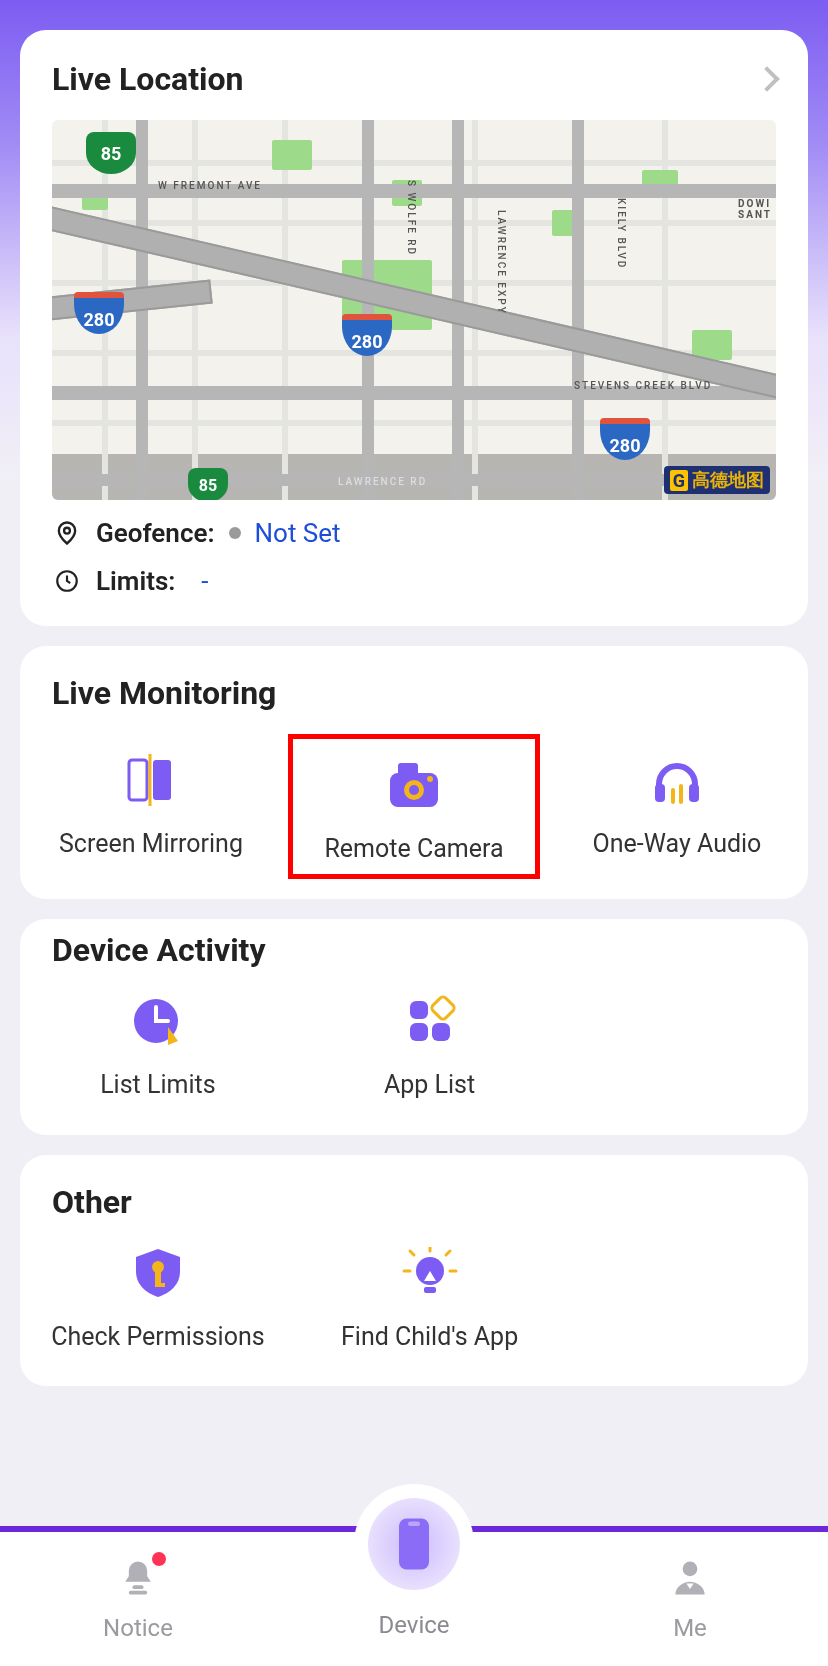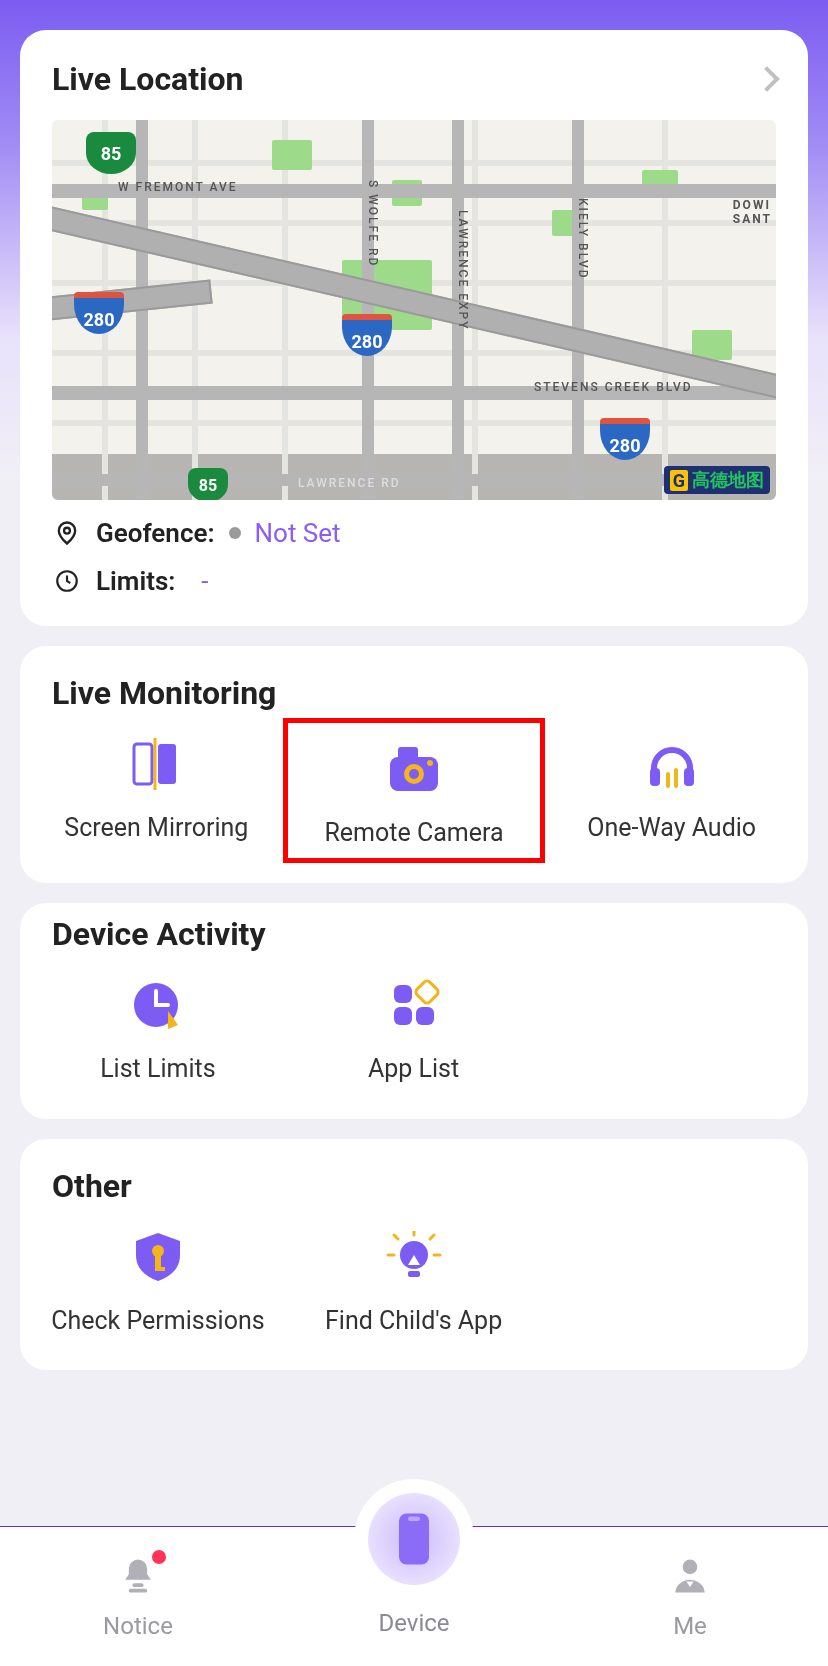--- a/index.html
+++ b/index.html
@@ -62,40 +62,40 @@
 .road-thin-h { position:absolute; left:0; right:0; background:#e4e4e0; height:6px; }
 .road-thin-v { position:absolute; top:0; bottom:0; background:#e4e4e0; width:6px; }
 .park { position:absolute; background:#9dda8a; border-radius:2px; }
 .shield {
   position:absolute; width:50px; height:42px;
   font-size:18px; font-weight:700; color:#fff;
   text-align:center; line-height:44px;
 }
 .shield-blue { background:#2a68c4; border-radius:4px 4px 50% 50% / 4px 4px 70% 70%; border-top:6px solid #e0533c; }
 .shield-green { background:#1a8b3e; border-radius:8px 8px 50% 50%; }
-.map-label { position:absolute; font-size:12px; letter-spacing:2px; color:#555; font-weight:500; white-space:nowrap; }
+.map-label { position:absolute; font-size:10px; letter-spacing:2px; color:#555; font-weight:500; white-space:nowrap;margin-left:40px; }
 .map-label-v { writing-mode:vertical-rl; }
-.map-attr { position:absolute; right:6px; bottom:6px; background:#1e2f72; color:#22c55e; font-size:18px; font-weight:700; padding:2px 6px; border-radius:4px; display:flex; align-items:center; gap:4px;}
+.map-attr { position:absolute; right:6px; bottom:6px; background:#1e2f72; color:#eab308; font-size:18px; font-weight:700; padding:2px 6px; border-radius:4px; display:flex; align-items:center; gap:4px;}
 .map-attr::before { content:"G"; display:inline-block; background:#fdc300; color:#1e2f72; border-radius:2px; padding:0 3px; }
 
 .info-row {
   display: flex;
   align-items: center;
   gap: 14px;
   margin-top: 18px;
   font-size: 26px;
 }
 .info-label { font-weight: 600; color:#222; }
 .dot { width:12px; height:12px; border-radius:50%; background:#9a9a9a; display:inline-block; }
-.info-value { color:#8b5cf6; }
+.info-value { color:#1d4ed8; }
 .icon-outline { width:30px; height:30px; display:inline-flex; align-items:center; justify-content:center; }
 
 .grid {
   display: flex;
-  gap: 0;
+  gap: 16px;
 }
 .grid-item {
   flex: 1;
   display: flex;
   flex-direction: column;
   align-items: center;
   gap: 22px;
   padding: 20px 4px 10px 4px;
   text-align:center;
 }
@@ -107,21 +107,21 @@
 .highlighted {
   border: 5px solid #ff0000;
 }
 .ficon { width:60px; height:52px; position:relative; }
 
 .tabbar {
   position: absolute;
   left:0; right:0; bottom:0;
   height: 140px;
   background:#fff;
-  border-top:1px solid #6d28d9;
+  border-top:6px solid #6d28d9;
   display:flex;
   z-index:2;
 }
 .tab {
   flex:1;
   display:flex; flex-direction:column; align-items:center; justify-content:center;
   gap:8px;
   color:#9a9aa0;
   font-size:24px;
 }
@@ -225,21 +225,21 @@
             <circle cx="12" cy="12" r="9"></circle>
             <path d="M12 7v5l3 2"></path>
           </svg>
       </span>
       <span class="info-label">Limits:</span>
       <span class="info-value" style="margin-left:12px">-</span>
     </div>
   </div>
 
   <div class="card" style="padding:28px 10px 20px 10px">
-    <div class="card-title" style="padding-left:22px;margin-bottom:6px">Live Monitoring</div>
+    <div class="card-title" style="padding-left:22px;margin-bottom:22px">Live Monitoring</div>
     <div class="grid">
       <div class="grid-item">
         <div class="ficon">
           <svg width="60" height="52" viewBox="0 0 60 52">
             <rect x="8" y="6" width="18" height="40" rx="3" fill="none" stroke="#7c5cf2" stroke-width="3"></rect>
             <rect x="32" y="6" width="18" height="40" rx="3" fill="#7c5cf2"></rect>
             <line x1="29" y1="0" x2="29" y2="52" stroke="#f3b51a" stroke-width="3"></line>
           </svg>
         </div>
         <span class="label">Screen Mirroring</span>

